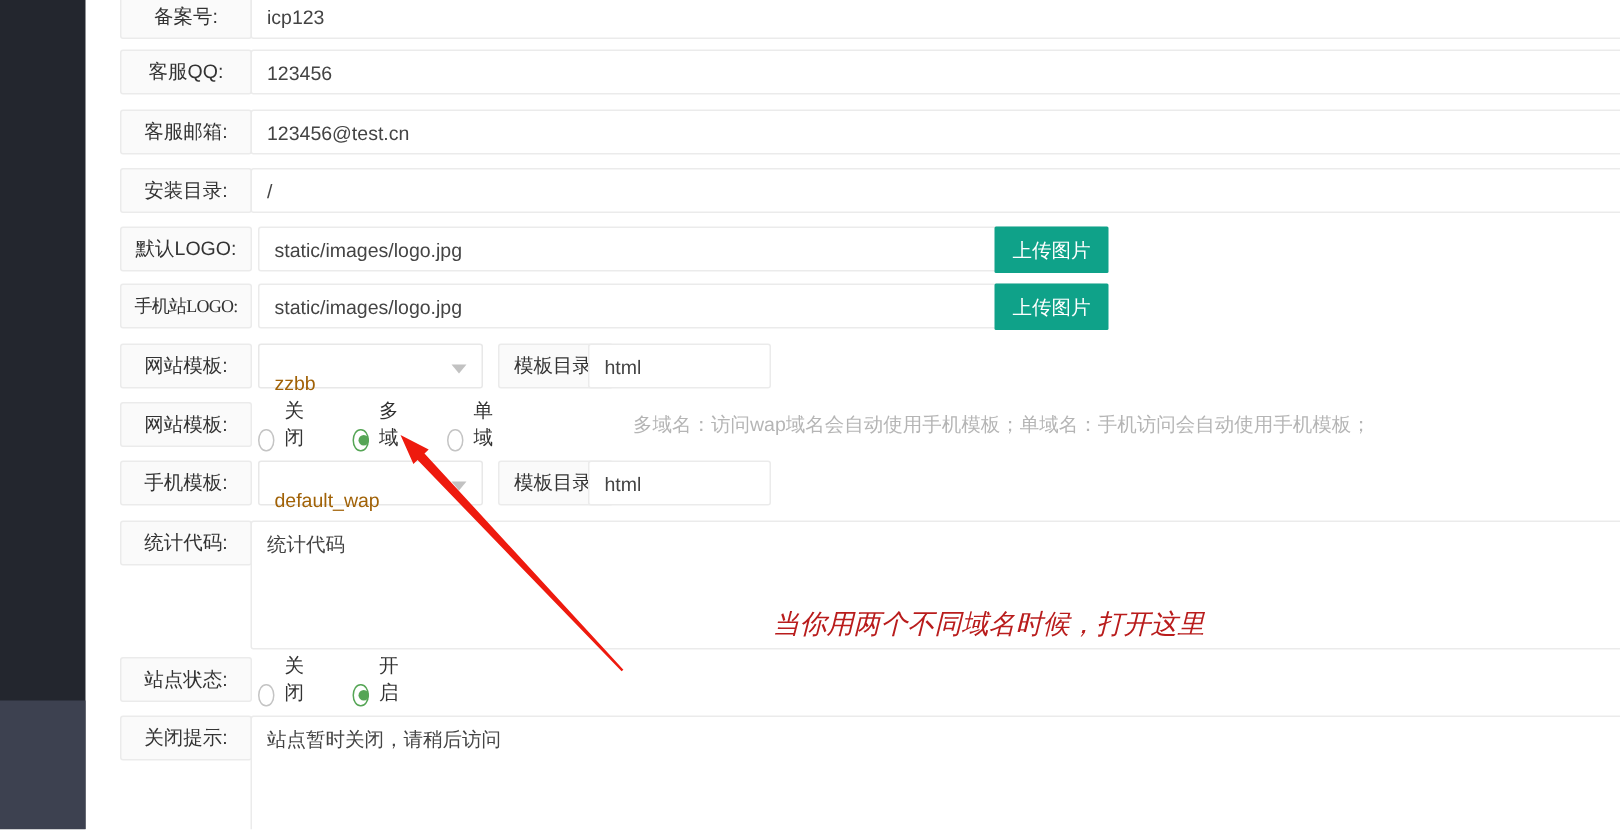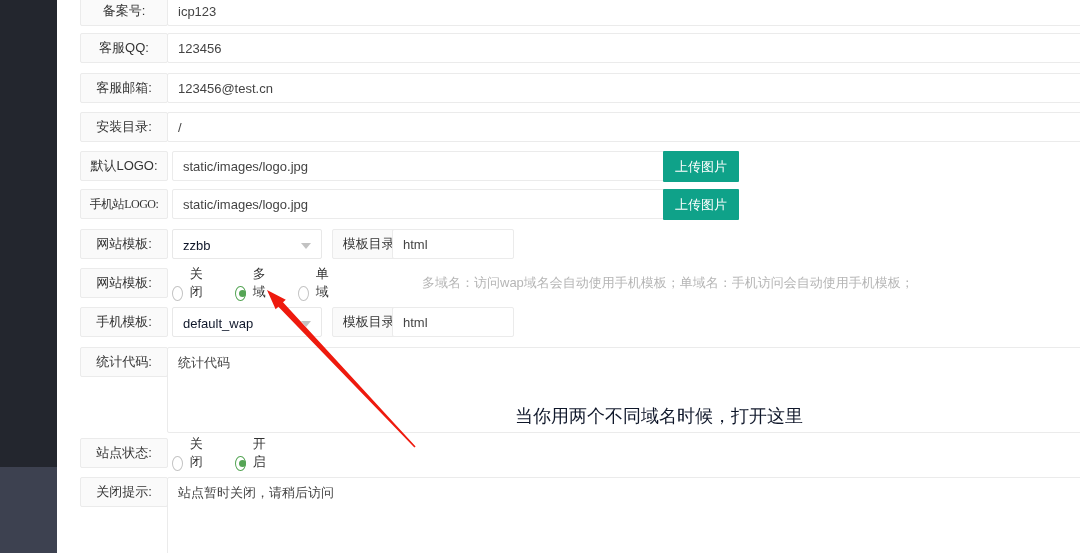--- a/index.html
+++ b/index.html
@@ -20,22 +20,22 @@
   .inp { position:absolute; top:0; height:30px; border:1px solid #ebebeb; background:#fff;
          padding:0 10px; font-size:13px; color:#444; line-height:28px; outline:none;
          border-radius:2px; font-family:inherit; }
   .inp-full { left:87px; width:1250px; }
   .inp-logo { left:92px; width:563px; }
 
   .btn-upload { position:absolute; left:583px; top:0; width:76px; height:31px; border:none;
         border-radius:1px; color:#fff; font-size:13px; cursor:pointer; font-family:inherit; }
 
   .select { position:absolute; left:92px; top:0; width:150px; height:30px; border:1px solid #e8e8e8;
-        background:#fff; border-radius:2px; font-size:13px; color:#0f172a; line-height:28px;
-        padding:2px 10px; cursor:pointer; }
+        background:#fff; border-radius:2px; font-size:13px; color:#a16207; line-height:28px;
+        padding:12px 10px; cursor:pointer; }
   .caret { position:absolute; right:10px; top:13px; width:0; height:0;
         border-left:5px solid transparent; border-right:5px solid transparent;
         border-top:6px solid #c2c2c2; }
   .sub-lbl { position:absolute; left:252px; top:0; width:77px; height:30px; background:#fafafa;
         border:1px solid #ebebeb; border-radius:2px; text-align:center; line-height:28px;
         font-size:13px; color:#333; }
   .sub-inp { left:312px; width:122px; }
 
   
   .radio-group { position:absolute; left:92px; top:0; height:30px; display:flex; align-items:center; }
@@ -154,18 +154,18 @@
         <span class="radio-label">开启</span>
       </label>
     </div>
   </div>
 
   <div class="row" style="top:477px">
     <div class="lbl">关闭提示:</div>
     <textarea class="ta" style="">站点暂时关闭，请稍后访问</textarea>
   </div>
 
-  <div class="annotation-text red-fg" style="color: #0f172a;">当你用两个不同域名时候，打开这里</div>
+  <div class="annotation-text red-fg" style="color: #b91c1c; font-style: italic;">当你用两个不同域名时候，打开这里</div>
   <svg class="arrow-svg" viewBox="0 0 1080 553">
     <polygon class="red-shape" points="267,290 285.8,299.7 283.0,302.3 415.6,446.5 414.4,447.5 278.4,306.7 275.6,309.3" fill="#ee1a0e"></polygon>
   </svg>
 
 </div>
 
 </body></html>

